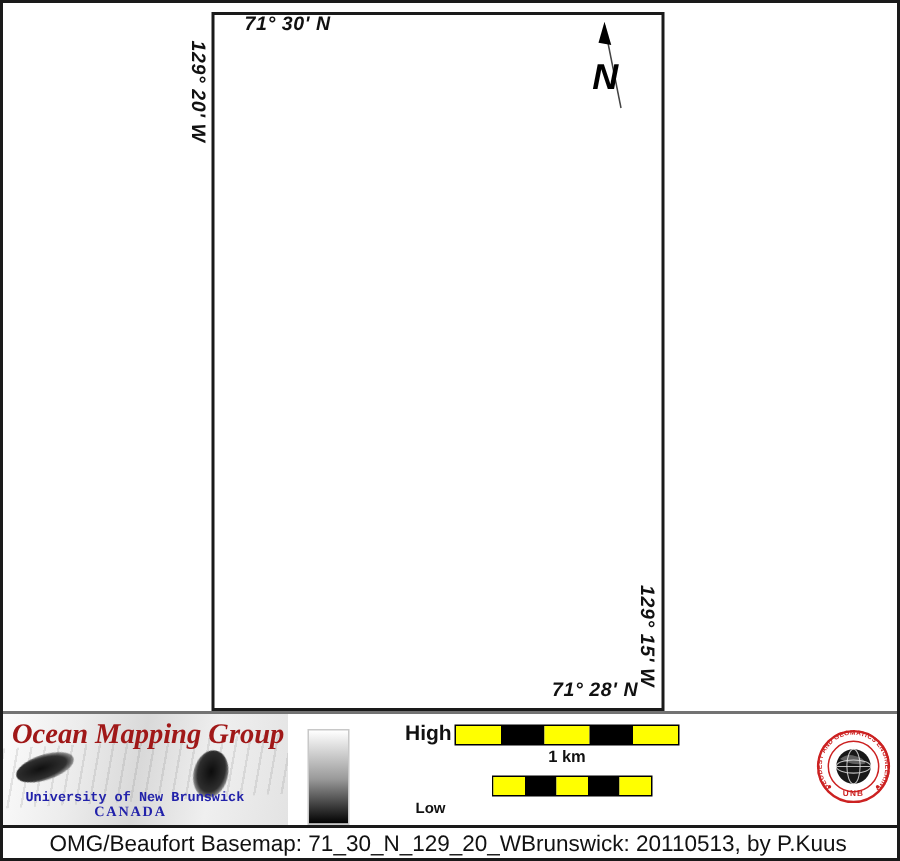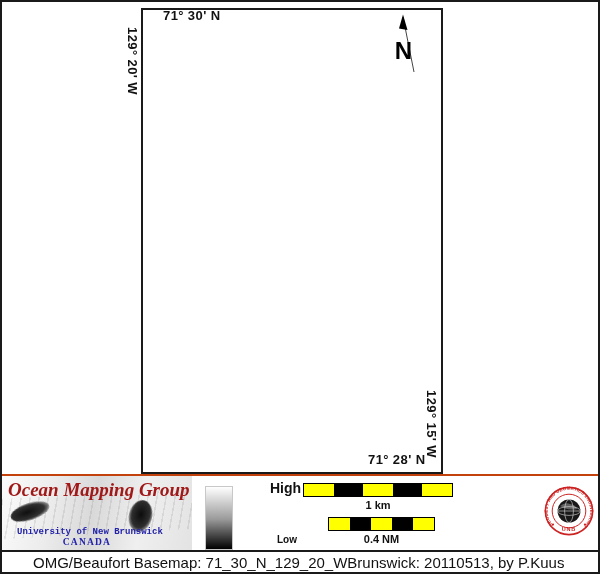--- a/index.html
+++ b/index.html
@@ -3,36 +3,36 @@
 <meta charset="utf-8">
 <style>
   html,body { margin:0; padding:0; background:#ffffff; }
   .page {
     position:relative; width:600px; height:574px; box-sizing:border-box;
     border:2px solid #1a1a1a; background:#ffffff; overflow:hidden;
     font-family:"Liberation Sans", sans-serif; color:#111;
   }
 
   
-  .map-area { position:absolute; left:0; top:0; width:531px; height:472px; background:#fff; }
+  .map-area { position:absolute; left:0; top:0; width:531px; height:472px; background:#fff;font-style:italic; }
   .map-frame {
     position:absolute; left:139px; top:6px; width:302px; height:466px;
     box-sizing:border-box; border:2px solid #1a1a1a; background:#ffffff;
   }
   .coord { position:absolute; font-size:13px; font-weight:bold; white-space:nowrap; letter-spacing:0.4px; color:#111; }
   .coord-top    { left:161px; top:6px; }
   .coord-left   { left:138px; top:25px;  transform:rotate(90deg); transform-origin:0 0; }
   .coord-right  { left:437px; top:388px; transform:rotate(90deg); transform-origin:0 0; }
   .coord-bottom { left:366px; top:450px; }
   .north-arrow { position:absolute; left:388px; top:10px; }
 
   
   .bottom-panel {
     position:absolute; left:0; bottom:0; width:596px; height:98px;
-    box-sizing:border-box; border-top:2px solid #c2410c; background:#fff;
+    box-sizing:border-box; border-top:2px solid #737373; background:#fff;
   }
   .panel-row1 { position:relative; height:74px; }
 
   
   .omg-logo {
     position:absolute; left:0; top:0; width:190px; height:74px; overflow:hidden;
     background:linear-gradient(100deg,#fbfbfb 0%,#ececec 26%,#d9d9d9 48%,#efefef 72%,#e3e3e3 100%);
   }
   .sonar-streaks {
     position:absolute; left:0; top:18px; width:190px; height:40px; opacity:0.28;
@@ -139,21 +139,20 @@
       </div>
       <div class="sbar-label sbar-label-km">1 km</div>
 
       <div class="sbar sbar-nm">
         <div class="seg seg-y"></div>
         <div class="seg seg-k"></div>
         <div class="seg seg-y"></div>
         <div class="seg seg-k"></div>
         <div class="seg seg-y"></div>
       </div>
-      <div class="sbar-label sbar-label-nm">0.4 NM</div>
 
       <svg class="unb-seal" width="52" height="52" viewBox="0 0 52 52">
         <circle cx="26" cy="26" r="23.6" fill="#ffffff" stroke="#cc2222" stroke-width="1.6"></circle>
         <circle cx="26" cy="26" r="16.8" fill="#ffffff" stroke="#cc2222" stroke-width="1"></circle>
         <path id="seal-arc" d="M 11,41 A 21.2,21.2 0 1 1 41,41" fill="none"></path>
         <text font-size="4.4" font-weight="bold" fill="#cc2222" letter-spacing="0.2" font-family="Liberation Sans, sans-serif">
           <textPath href="#seal-arc" startOffset="1">GEODESY AND GEOMATICS ENGINEERING</textPath>
         </text>
         <circle cx="10" cy="39.5" r="1.1" fill="#cc2222"></circle>
         <circle cx="42" cy="39.5" r="1.1" fill="#cc2222"></circle>

